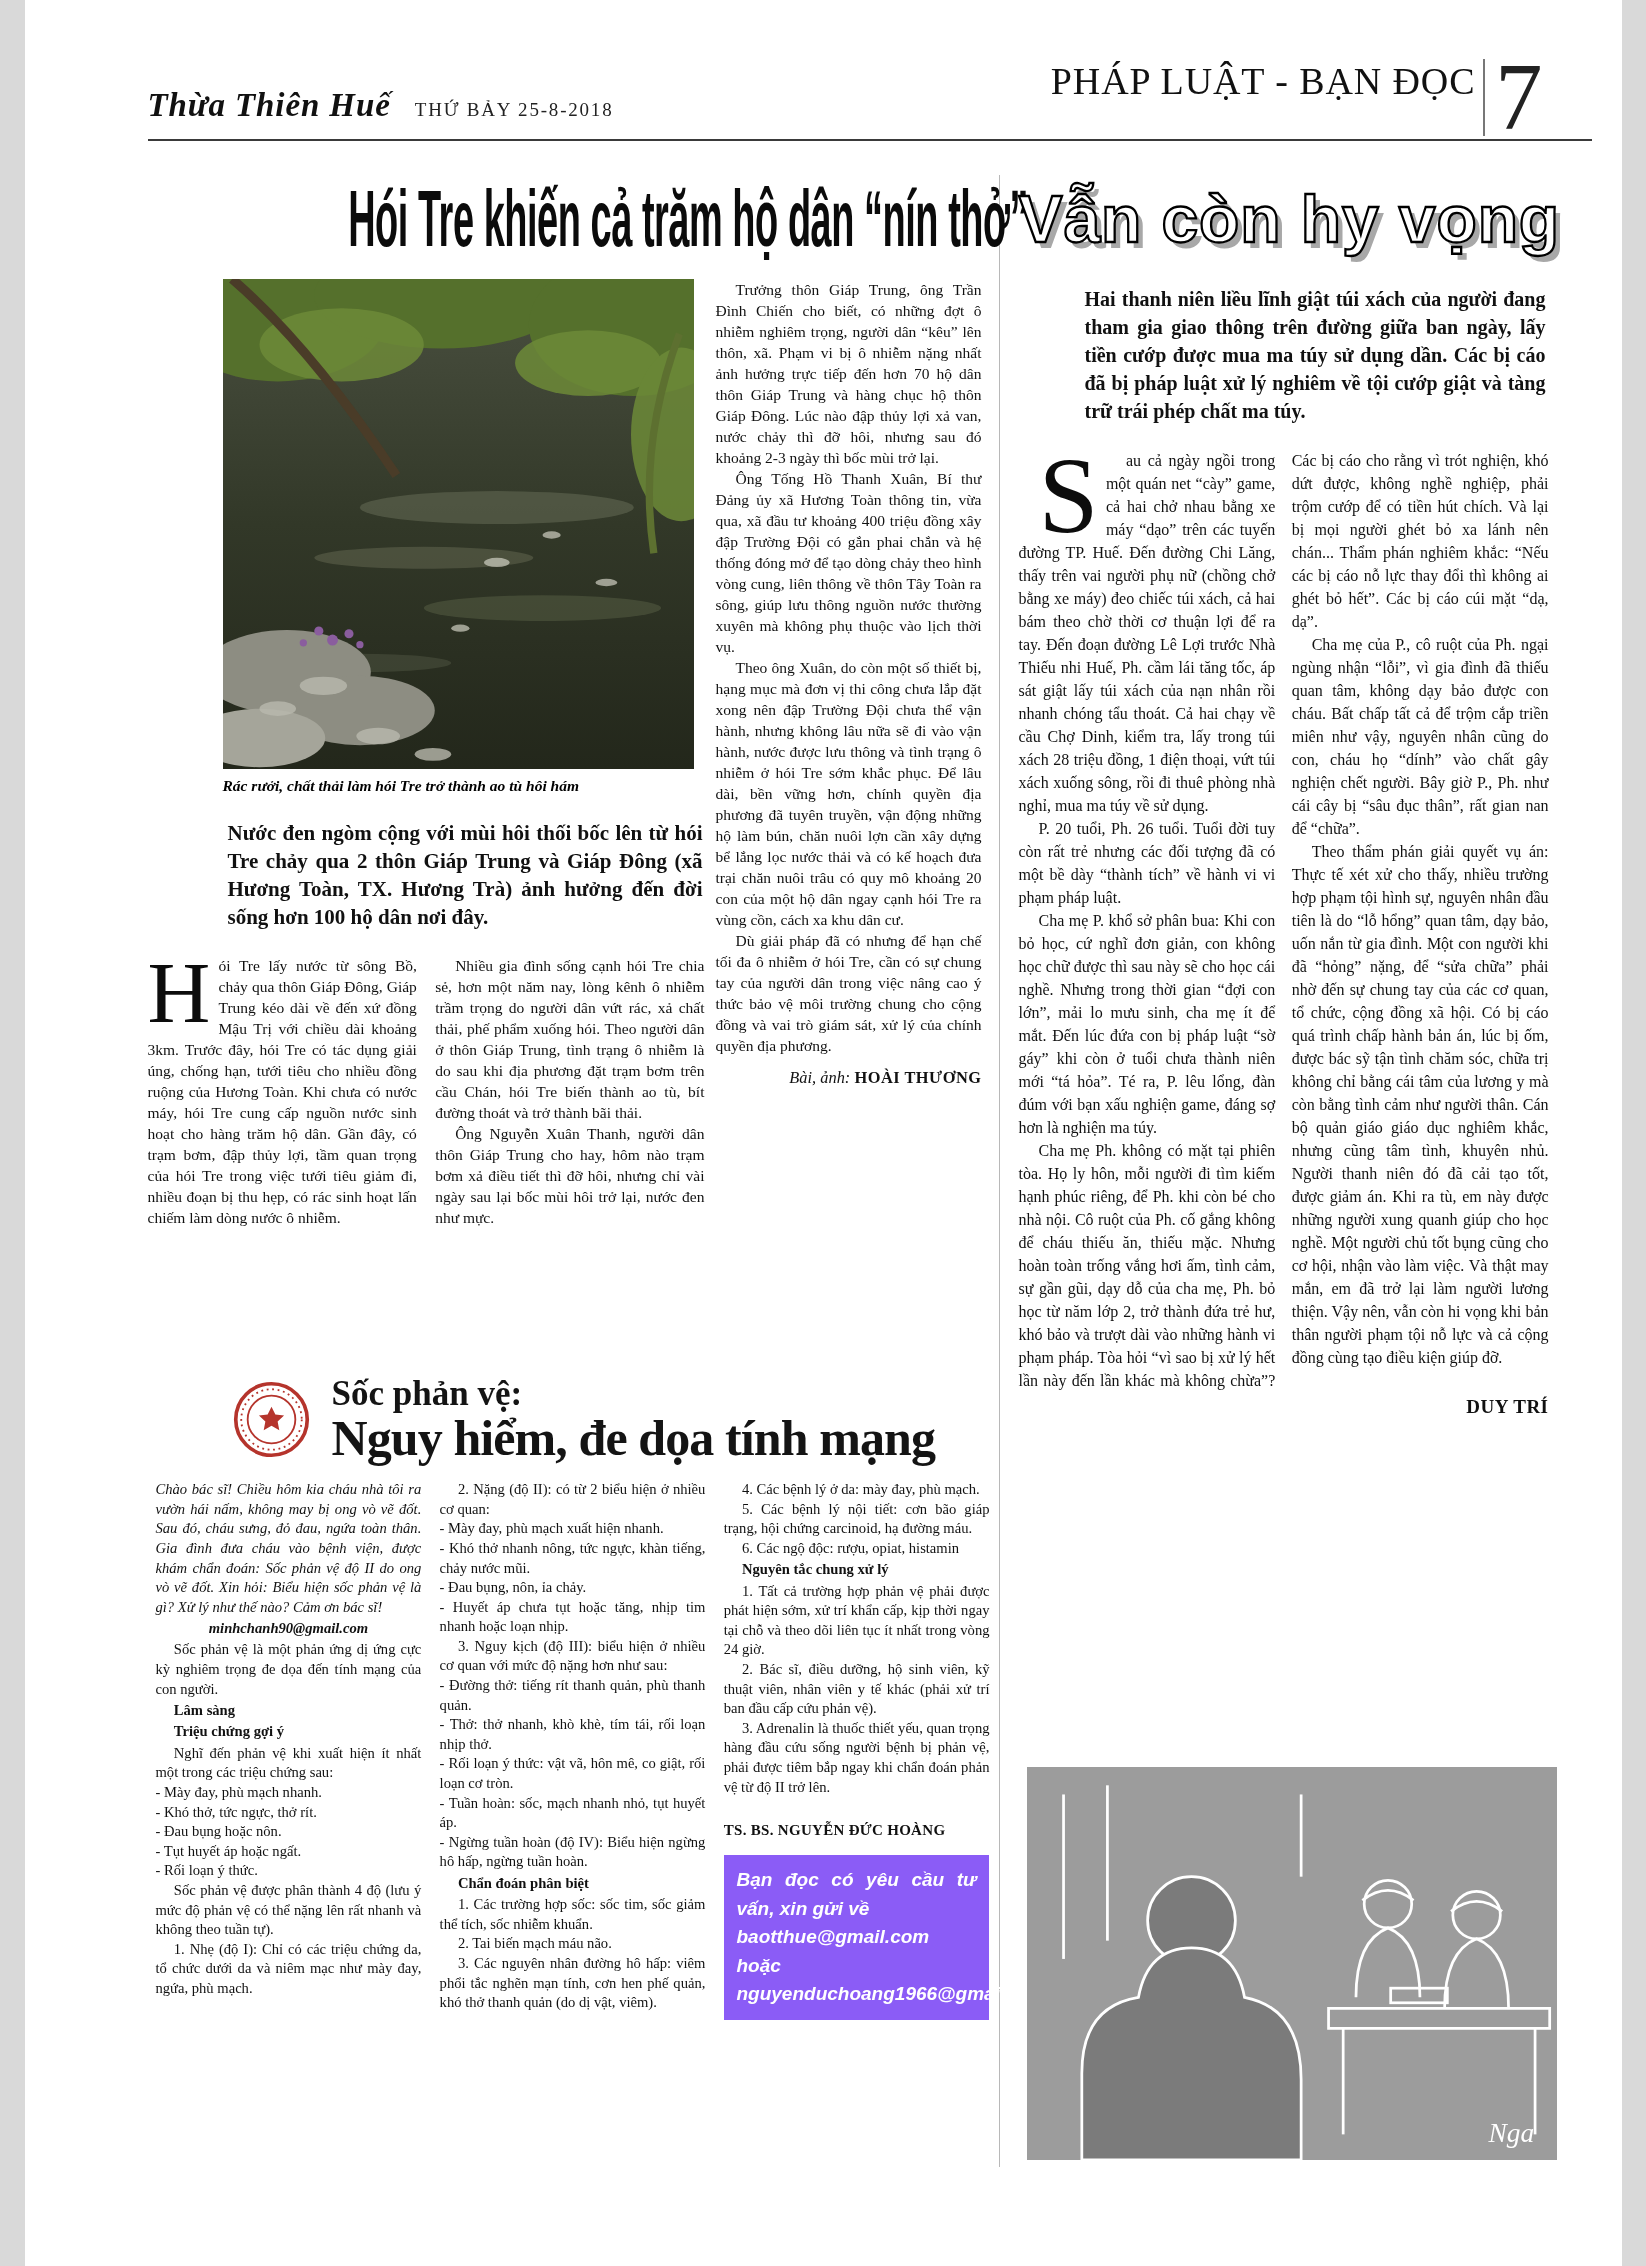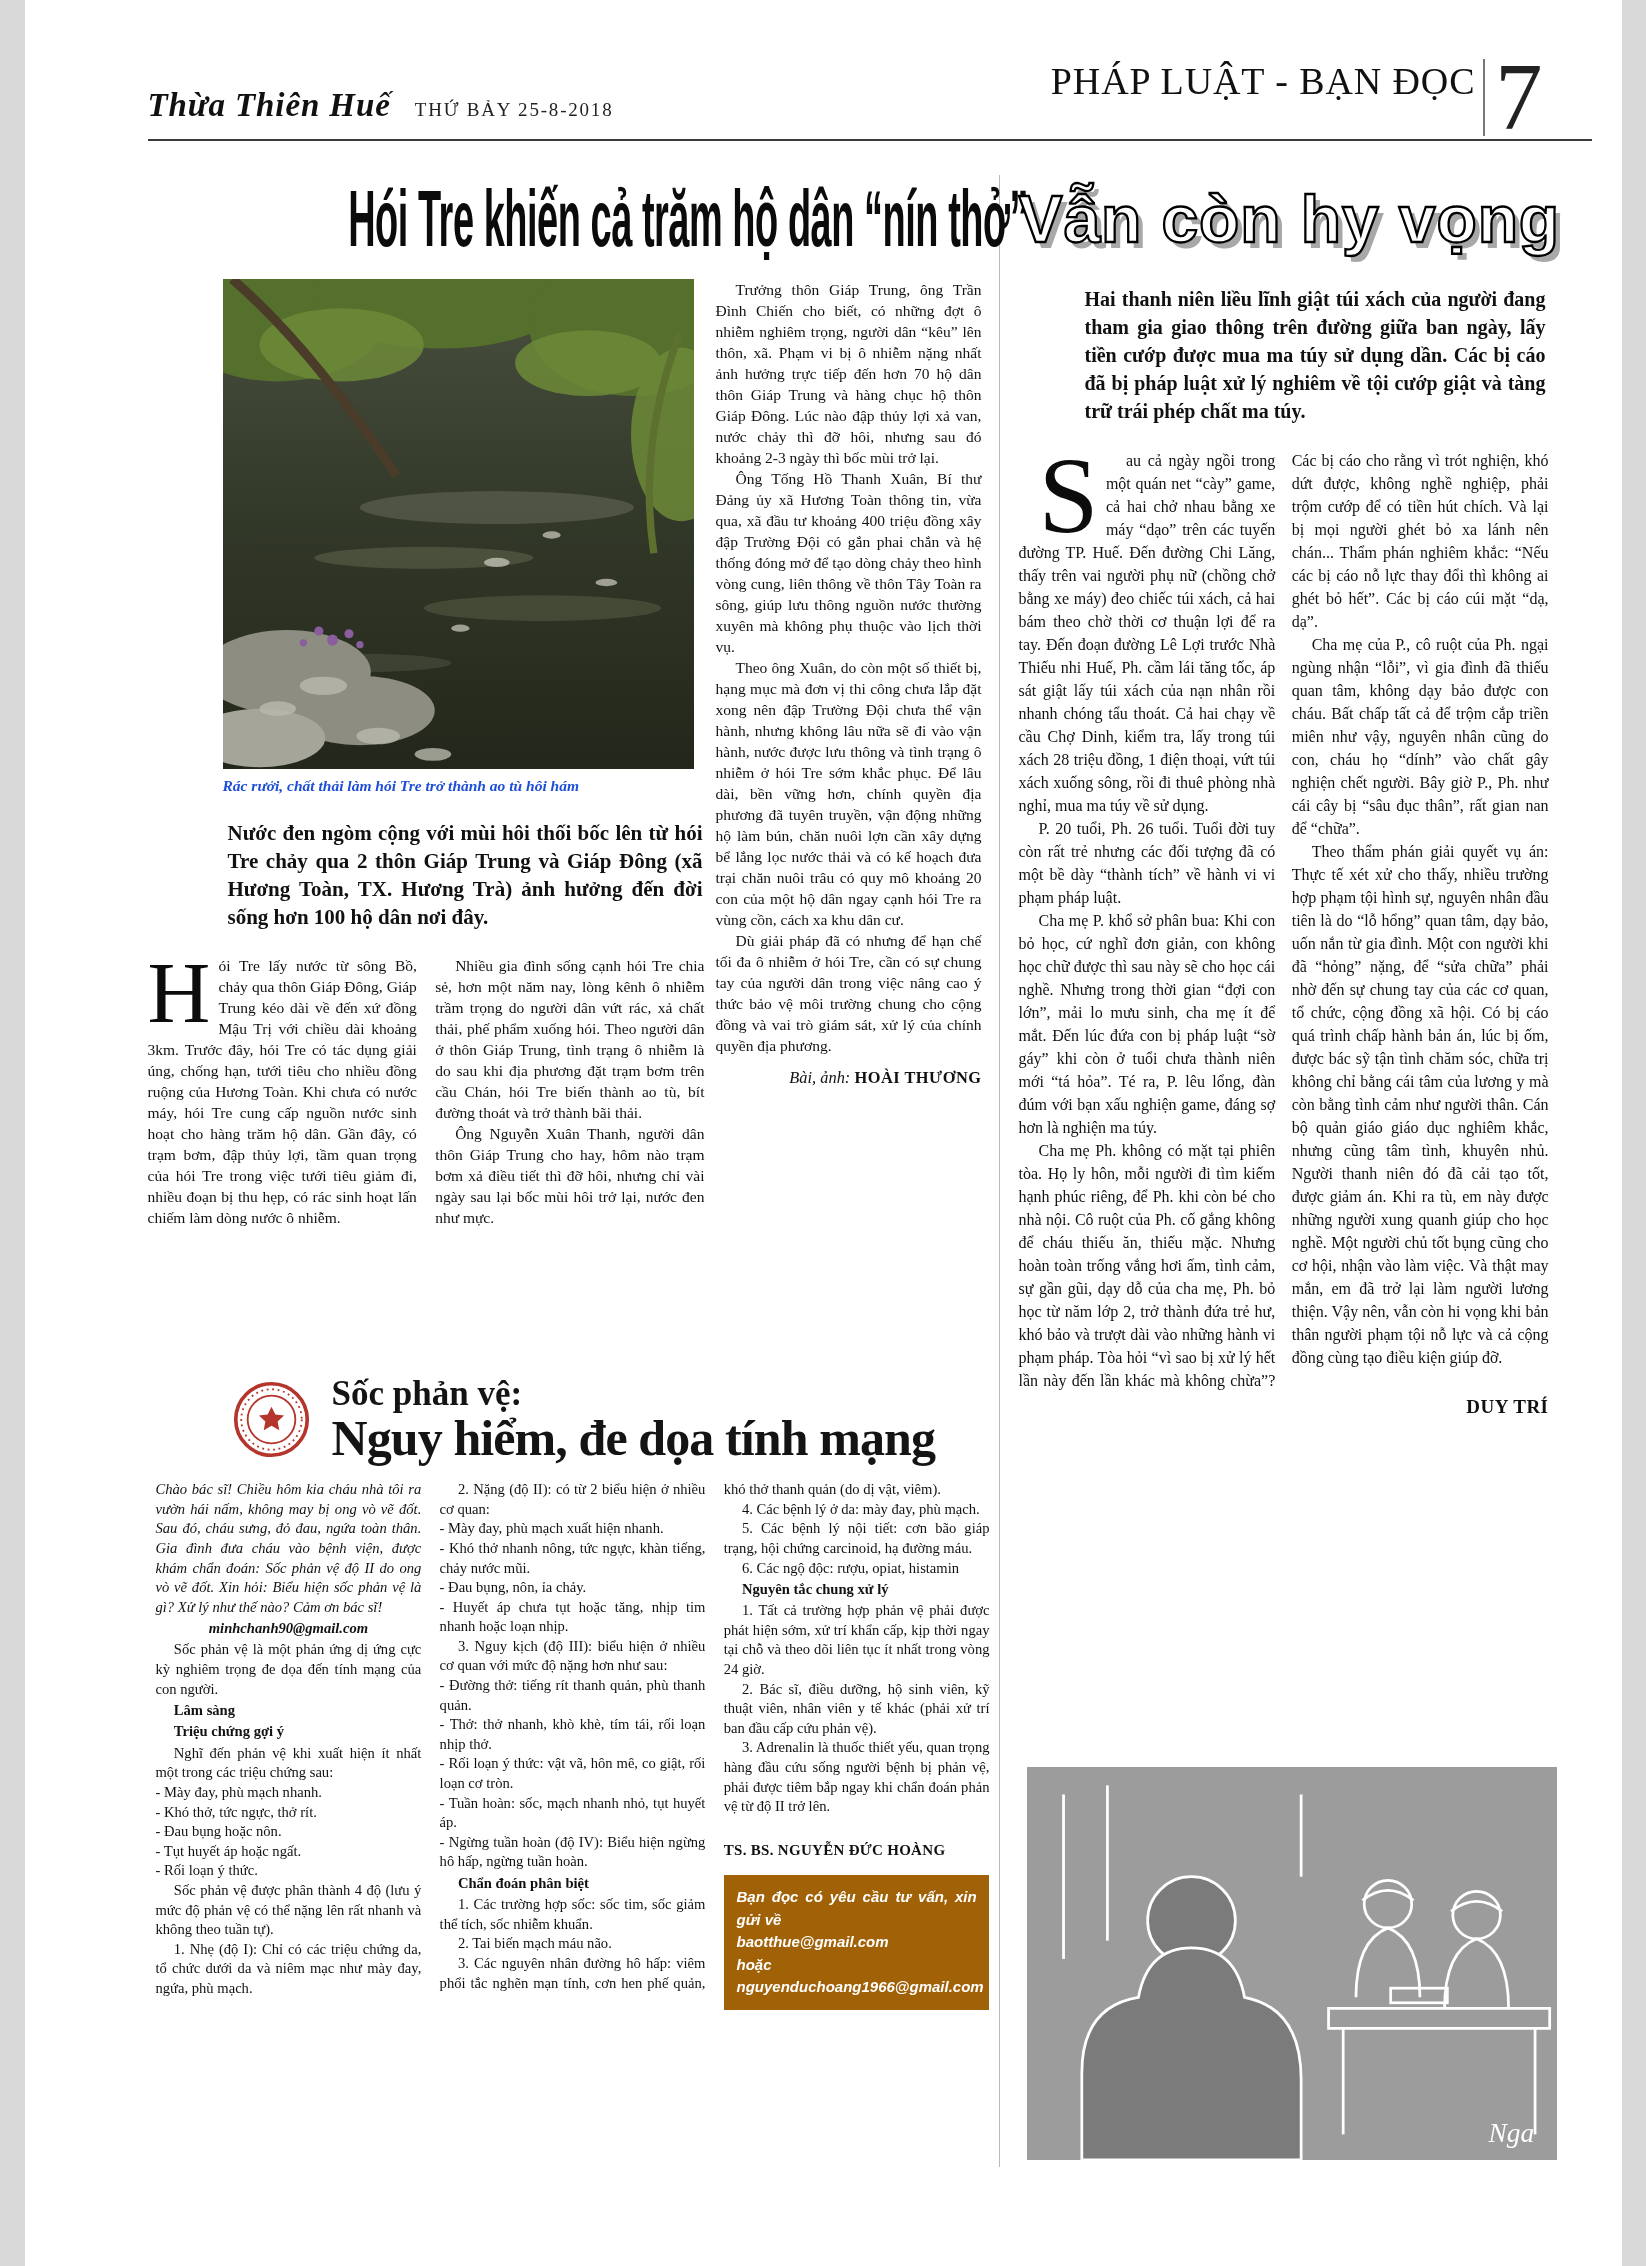--- a/index.html
+++ b/index.html
@@ -30,21 +30,21 @@
   .main-headline {
     font-family:"Liberation Sans", sans-serif; font-weight:700; font-size:73px;
     line-height:1.0; white-space:nowrap; text-align:center;
     transform:scale(0.52,1.08); transform-origin:center top;
     height:80px; margin-bottom:20px; color:#0b0b0b; letter-spacing:-0.9px;
   }
   .main-body { display:flex; gap:11px; }
   .main-left { width:557px; }
   .photo { margin-left:75px; width:471px; height:490px; background:#343a29; overflow:hidden; }
   .photo svg { display:block; }
-  .caption { margin-left:75px; width:471px; margin-top:8.2px; font-size:15.5px; font-weight:700; font-style:italic; color:#1d4ed8; }
+  .caption { margin-left:75px; width:471px; margin-top:8.2px; font-size:15.5px; font-weight:700; font-style:italic; color:#000000; }
   .lede { margin-left:80px; width:475px; margin-top:24px; font-size:21px; font-weight:700; line-height:28px; text-align:justify; }
   .two-cols {
     margin-top:24px; column-count:2; column-gap:18.3px;
     font-size:15.5px; line-height:21px; text-align:justify; max-height:429px; overflow:hidden;
   }
   .list { display:contents; }
   .two-cols p, .main-col3 p { text-indent:20px; }
   p.first { text-indent:0; }
   .dropcap { float:left; font-size:87px; line-height:69px; padding:2.7px 8.2px 0 0; color:#0c0c0c; }
   .main-col3 { width:266px; font-size:15.5px; line-height:21px; text-align:justify; }
@@ -62,23 +62,23 @@
     margin-top:16.4px; column-count:3; column-gap:18.3px;
     font-size:14.6px; line-height:19.6px; text-align:justify;
   }
   .medical-cols p { text-indent:0; }
   .medical-cols p.ind { text-indent:18.3px; }
   .medical-cols p.qitalic { font-style:italic; }
   .medical-cols p.email { font-weight:700; font-style:italic; text-align:center; margin:1.8px 0; }
   .medical-cols p.subhead { font-weight:700; text-indent:18.3px; margin:1.8px 0; }
   .med-byline { font-weight:700; margin-top:24px; font-size:15px; letter-spacing:0.3px; break-inside:avoid; }
   .contact-box {
-    background:#a16207; color:#fff; padding:11px 12.8px; margin-top:14.6px;
+    background:#8b5cf6; color:#fff; padding:11px 12.8px; margin-top:14.6px;
     break-inside:avoid; font-family:"Liberation Sans", sans-serif;
-    font-style:italic; font-weight:700; font-size:15px; line-height:1.5;
+    font-style:italic; font-weight:700; font-size:19px; line-height:1.5;
   }
 
   
   .right-article { position:absolute; left:994px; top:179px; width:530px; height:2001px; }
   .hope-headline {
     font-family:"Liberation Sans", sans-serif; font-weight:700; font-size:66px;
     text-align:center; white-space:nowrap; color:#ffffff;
     -webkit-text-stroke:2.3px #000;
     text-shadow:5.5px 5.5px 0 #a8a8a8;
     letter-spacing:0.9px; line-height:1.05; margin-top:5.5px;

